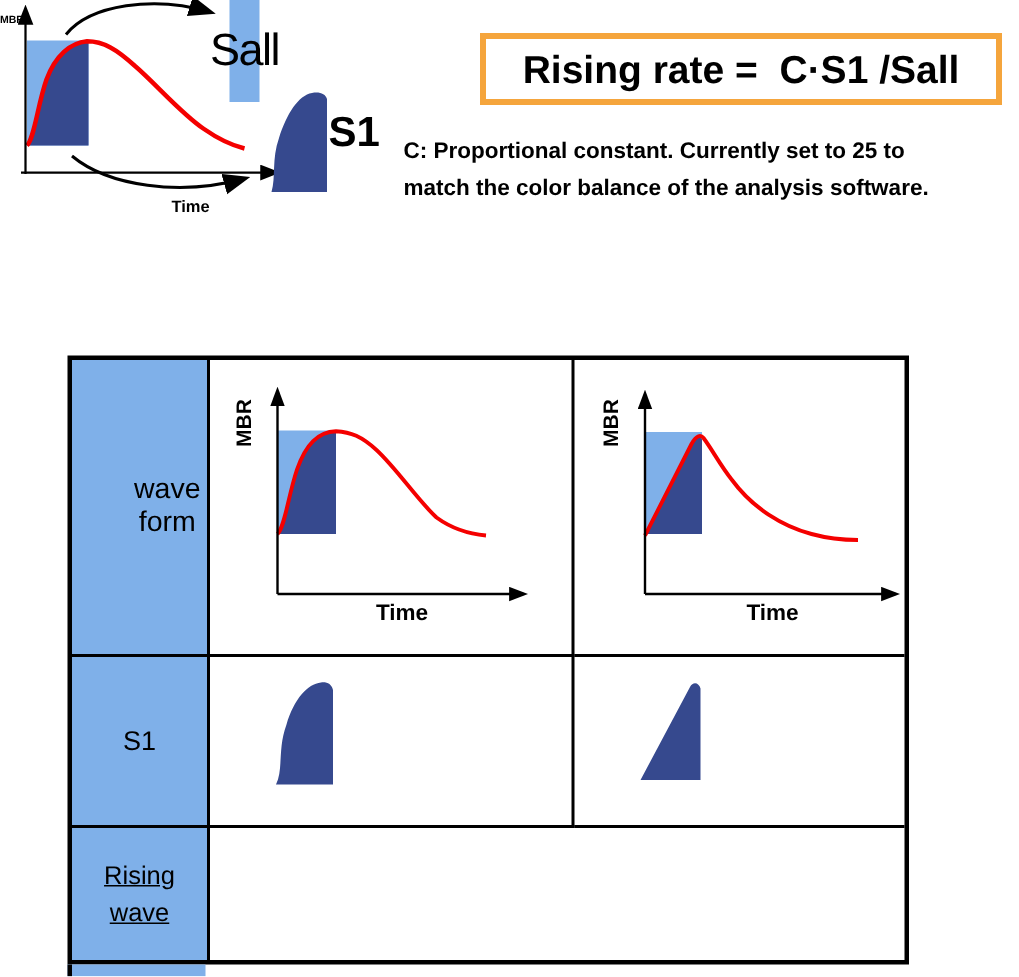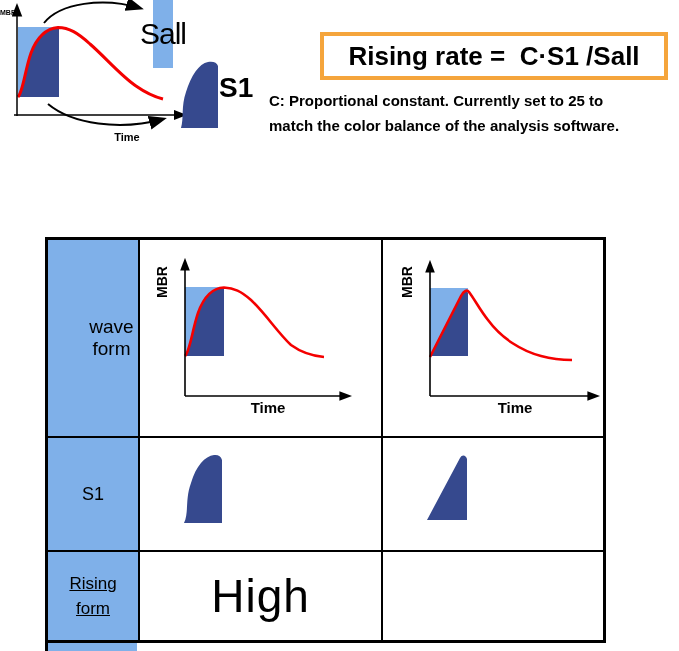--- a/index.html
+++ b/index.html
@@ -15,21 +15,21 @@
   #sall-box {
     position:absolute; left:153px; top:0; width:20px; height:68px;
     background:#7FB0E9; display:flex; align-items:center; justify-content:center;
     font-size:30px; letter-spacing:-1px;
   }
   #s1-shape-top { position:absolute; left:175px; top:59px; }
   #s1-label-top { position:absolute; left:219px; top:72px; font-size:28px; font-weight:600; }
 
   
   #formula-box {
-    position:absolute; left:320px; top:32px; width:348px; height:48px;
+    position:absolute; left:320px; top:22px; width:348px; height:48px;
     border:4px solid #F5A53C; background:#fff;
     display:flex; align-items:center; justify-content:center;
     font-size:26px; font-weight:700; white-space:pre;text-align:right;
   }
   #note { position:absolute; left:269px; top:88px; width:415px;
     font-size:15px; font-weight:700; line-height:25px; }
 
   
   #comparison-table {
     position:absolute; left:45px; top:237px; width:561px; height:406px;
@@ -138,23 +138,22 @@
 
     <div class="cell b-bottom">
       <svg width="220" height="112" viewBox="0 0 220 112">
         <path d="M44,82 L77,20 C79,16 83,17 84,21 L84,82 Z" fill="#36498E"></path>
       </svg>
     </div>
 
     <div class="cell head-cell b-right" id="rh-rising">
       <div>
         <div>Rising</div>
-        <div>form</div>
+        <div>wave</div>
       </div>
     </div>
 
-    <div class="cell big-value b-right">High</div>
 
   </div>
 
   <div id="col-extension"></div>
 
 </div>
 
 </body></html>

